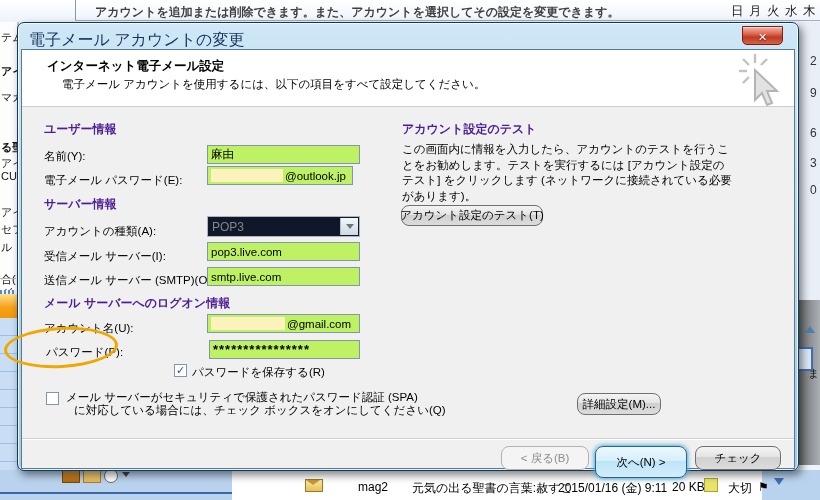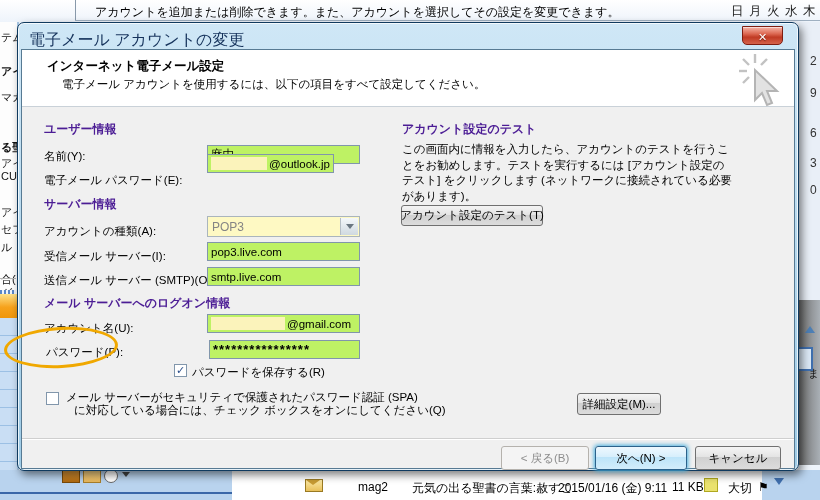--- a/index.html
+++ b/index.html
@@ -3,21 +3,21 @@
 <meta charset="utf-8">
 <style>
   html,body{margin:0;padding:0;}
   body{width:820px;height:500px;overflow:hidden;font-family:"Liberation Sans","DejaVu Sans",sans-serif;}
   .page{position:absolute;left:0;top:0;width:820px;height:500px;background:#eef4fb;overflow:hidden;}
 
   
   .bg-top{position:absolute;left:0;top:0;width:820px;height:22px;background:linear-gradient(#ffffff,#eef4fb);}
   .bg-top-line{position:absolute;left:75px;top:20px;width:745px;height:1px;background:#9fb0c1;}
   .bg-top-vline{position:absolute;left:75px;top:0;width:1px;height:21px;background:#8899aa;}
-  .bg-top-text{position:absolute;left:95px;top:4px;font-size:12px;color:#000000;white-space:nowrap;}
+  .bg-top-text{position:absolute;left:95px;top:4px;font-size:12px;color:#404040;white-space:nowrap;font-weight:bold;}
   .bg-cal-days{position:absolute;left:731px;top:3px;font-size:12.5px;color:#222;letter-spacing:1px;white-space:nowrap;}
   .bg-left{position:absolute;left:0;top:22px;width:17px;height:478px;background:#fdfdfd;border-right:2px solid #a9c7e4;}
   .bg-left span{position:absolute;left:1px;font-size:11px;color:#111;white-space:nowrap;}
   .bg-left .b{font-weight:bold;}
   .bg-left-div{position:absolute;left:0;top:278px;width:16px;height:1px;background:#b5b5b5;}
   .bg-grip{position:absolute;left:0;top:290px;width:16px;height:5px;background:repeating-linear-gradient(90deg,#5a87c6 0 2px,#eef4fb 2px 4px);}
   .bg-orange{position:absolute;left:0;top:294px;width:17px;height:24px;background:linear-gradient(#fde28a,#f6a21c 55%,#f0960a);}
   .bg-bluerows{position:absolute;left:0;top:318px;width:17px;height:182px;background:repeating-linear-gradient(#c9def4 0 17px,#9cc0e4 17px 18px);}
   .bg-right{position:absolute;left:799px;top:22px;width:21px;height:280px;background:#e9eff7;}
   .bg-right span{position:absolute;left:11px;font-size:12px;color:#333;}
@@ -57,29 +57,29 @@
   .hdr{position:absolute;left:0;top:0;width:772px;height:56px;background:#fff;border-bottom:1px solid #c9d1d8;}
   .hdr-title{position:absolute;left:25px;top:8px;font-size:12.5px;font-weight:bold;color:#000;}
   .hdr-sub{position:absolute;left:40px;top:27px;font-size:11.5px;color:#000;}
   .cursor-art{position:absolute;left:716px;top:3px;}
 
   .sec{position:absolute;font-size:12px;font-weight:bold;color:#4c1d95;white-space:nowrap;}
   .lbl{position:absolute;font-size:11.5px;color:#000;white-space:nowrap;}
   .inp{position:absolute;height:19px;background:#bef264;border:1px solid #8196ab;box-sizing:border-box;
     font-size:11.5px;display:flex;align-items:center;padding:0 3px;white-space:nowrap;}
   .redact{display:inline-block;width:72px;height:13px;background:#fbf3bb;margin-right:2px;}
-  .combo{position:absolute;height:21px;background:#fef9c3;border:1px solid #aab5bd;box-sizing:border-box;
+  .combo{position:absolute;height:21px;background:#0f172a;border:1px solid #aab5bd;box-sizing:border-box;
     font-size:12px;color:#858585;display:flex;align-items:center;padding:0 4px;}
   .combo-arrow{position:absolute;right:1px;top:1px;width:17px;height:17px;background:linear-gradient(#f4f8fa,#cfd9e0);
     border-left:1px solid #b5bec5;display:flex;align-items:center;justify-content:center;}
   .combo-arrow i{width:0;height:0;border-left:4px solid transparent;border-right:4px solid transparent;border-top:5px solid #6a7781;}
   .pwd{font-weight:bold;letter-spacing:1px;font-size:13px;}
   .cb{position:absolute;width:13px;height:13px;background:#fff;border:1px solid #8196ab;box-sizing:border-box;
     font-size:11px;line-height:11px;text-align:center;color:#2c4f8a;font-weight:bold;}
-  .btn{position:absolute;box-sizing:border-box;border:1px solid #707070;border-radius:3px;
+  .btn{position:absolute;box-sizing:border-box;border:1px solid #707070;border-radius:8px;
     background:linear-gradient(#f4f4f4,#e4e4e4 45%,#d0d0d0 46%,#dcdcdc);
     font-size:11.5px;color:#000;display:flex;align-items:center;justify-content:center;cursor:pointer;white-space:nowrap;}
   .btn.default{border:1px solid #2c628b;background:linear-gradient(#eef8fe,#d7effc 45%,#bce4f9 46%,#d3edfb);
     box-shadow:0 0 4px 1px #47aede;}
   .btn.disabled{border:1px solid #b5b2ad;background:#f4f4f4;color:#8d8d8d;cursor:default;}
   .divline{position:absolute;left:0;top:388px;width:772px;height:1px;background:#cfcfcf;box-shadow:0 1px 0 #fff;}
   .panel-body{position:absolute;font-size:11.5px;color:#000;line-height:15.5px;}
 
   .ellipse{position:absolute;left:4px;top:327px;width:108px;height:35px;border:3px solid #f0a800;
     border-radius:50%;transform:rotate(-3deg);z-index:40;}
@@ -129,21 +129,21 @@
   <div class="bg-bottom-line"></div>
   <div class="mini-icon folder1"></div>
   <div class="mini-icon folder2"></div>
   <div class="mini-icon clock"></div>
   <div class="mini-arrow"></div>
   <div class="mailrow">
     <div class="envelope"></div>
     <span style="left:126px">mag2</span>
     <span style="left:180px">元気の出る聖書の言葉:赦すこ</span>
     <span style="left:326px">2015/01/16 (金) 9:11</span>
-    <span style="left:440px">11 KB</span>
+    <span style="left:440px">20 KB</span>
     <div class="cat-square"></div>
     <span style="left:496px">大切</span>
     <span class="flag">⚑</span>
   </div>
   <div class="tri-down" style="left:774px;top:478px;"></div>
 
   <div class="dialog">
     <div class="titlebar">
       <span class="title">電子メール アカウントの変更</span>
       <div class="close-btn">
@@ -166,21 +166,21 @@
           <polygon points="17,17 17,47 24,40 29,52 34,50 29,38 39,38" fill="#e2e2e2" stroke="#b4b4b4" stroke-width="2"></polygon>
         </svg>
       </div>
 
       <div class="sec" style="left:22px;top:71px">ユーザー情報</div>
       <div class="lbl" style="left:22px;top:99px">名前(Y):</div>
       <div class="inp" style="left:185px;top:95px;width:153px">
         <span>麻由</span>
       </div>
       <div class="lbl" style="left:22px;top:123px">電子メール パスワード(E):</div>
-      <div class="inp" style="left:185px;top:104px;width:127px">
+      <div class="inp" style="left:185px;top:116px;width:146px">
         <span class="redact"></span>
         <span>@outlook.jp</span>
       </div>
 
       <div class="sec" style="left:22px;top:146px">サーバー情報</div>
       <div class="lbl" style="left:22px;top:174px">アカウントの種類(A):</div>
       <div class="combo" style="left:185px;top:166px;width:153px">
         <span>POP3</span>
         <div class="combo-arrow">
             <i></i>
@@ -216,19 +216,19 @@
       <div class="lbl" style="left:52px;top:353px">に対応している場合には、チェック ボックスをオンにしてください(Q)</div>
 
       <div class="btn" style="left:555px;top:343px;width:84px;height:22px">詳細設定(M)...</div>
 
       <div class="sec" style="left:380px;top:71px">アカウント設定のテスト</div>
       <div class="panel-body" style="left:380px;top:92px;width:334px">この画面内に情報を入力したら、アカウントのテストを行うことをお勧めします。テストを実行するには [アカウント設定のテスト] をクリックします (ネットワークに接続されている必要があります)。</div>
       <div class="btn" style="left:379px;top:155px;width:142px;height:21px">アカウント設定のテスト(T)</div>
 
       <div class="divline"></div>
       <div class="btn disabled" style="left:479px;top:396px;width:88px;height:24px">&lt; 戻る(B)</div>
-      <div class="btn default" style="left:573px;top:396px;width:92px;height:24px">次へ(N) &gt;</div>
-      <div class="btn" style="left:673px;top:396px;width:86px;height:24px">キャンセル</div>
+      <div class="btn default" style="left:573px;top:396px;width:92px;height:32px">次へ(N) &gt;</div>
+      <div class="btn" style="left:673px;top:396px;width:86px;height:24px">チェック</div>
     </div>
   </div>
 
   <div class="ellipse"></div>
 </div>
 
 </body></html>

